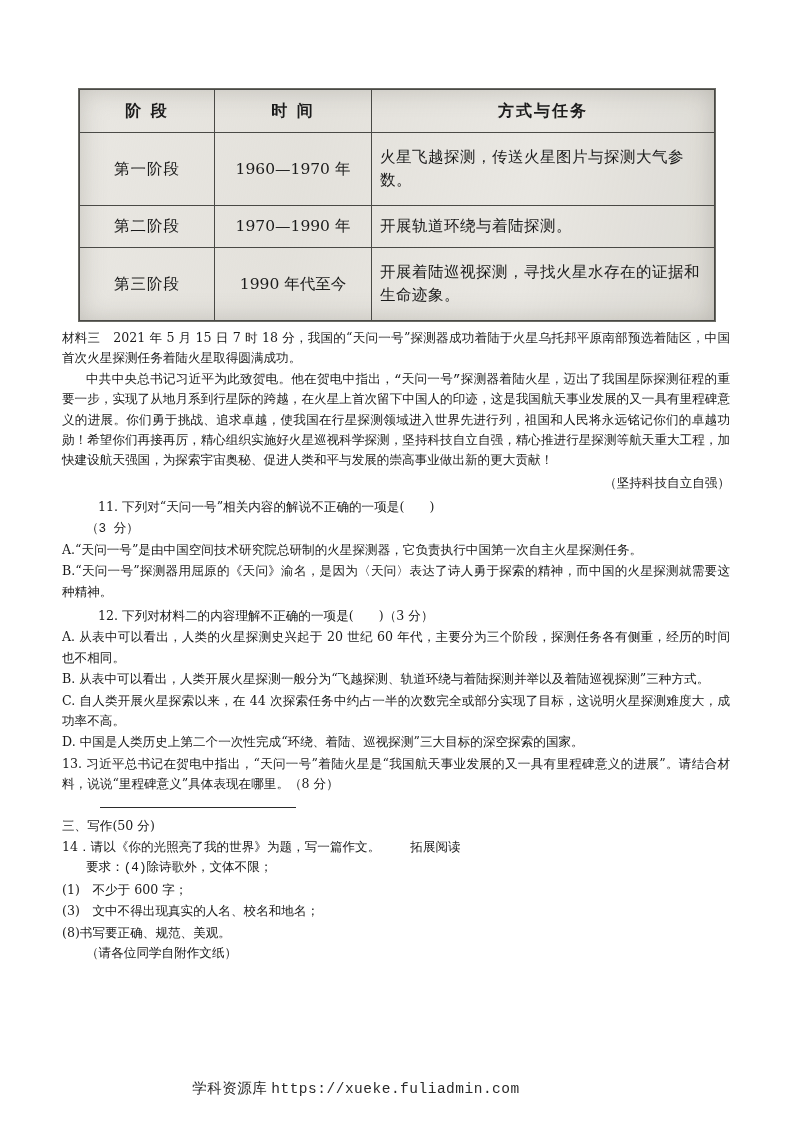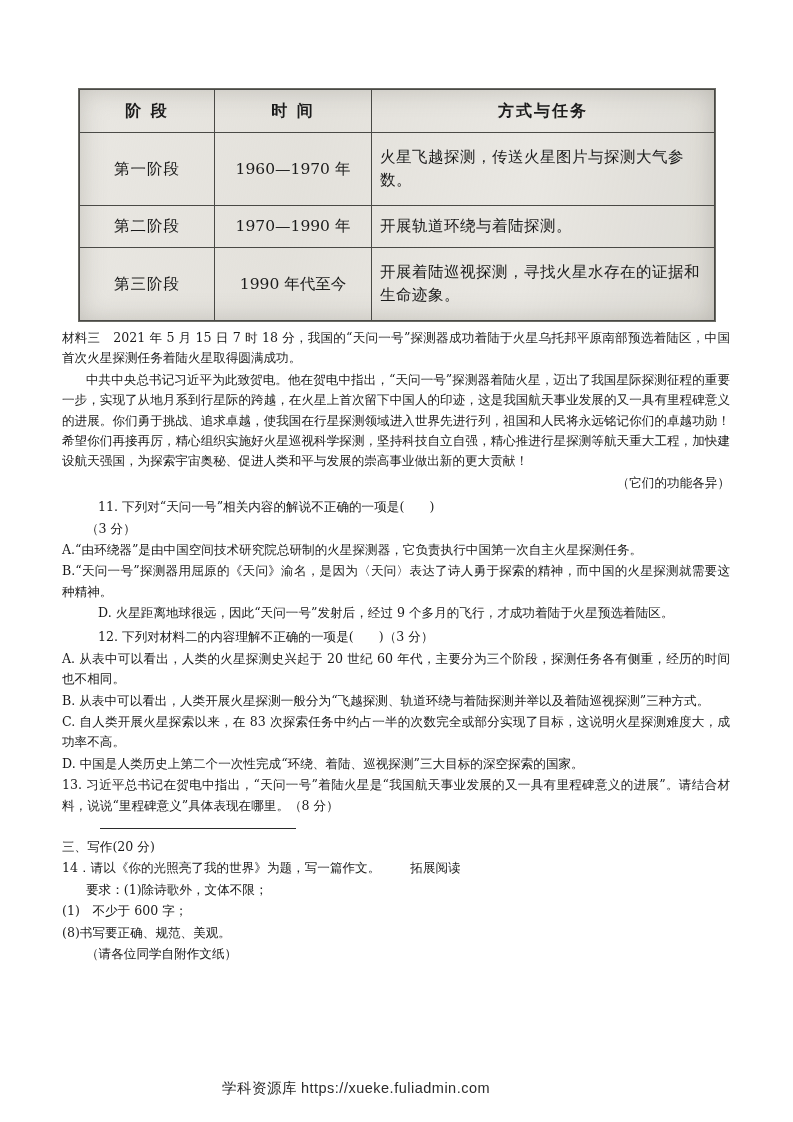--- a/index.html
+++ b/index.html
@@ -76,40 +76,40 @@
     top: 328px;
     width: 668px;
     font-family: "DejaVu Serif", "Liberation Serif", serif;
     font-size: 12.6px;
     line-height: 1.62;
     color: #1a1a1a;
     text-align: justify;
   }
   .p { margin: 0 0 1px 0; }
   .indent1 { text-indent: 0; }
-  .indent2 { text-indent: 24px; }
+  .indent2 { text-indent: 24px; font-family: Liberation Mono, monospace; }
   .indent3 { text-indent: 36px; }
   .right { text-align: right; }
   .small-gap { height: 3px; }
 
   .divider {
     width: 196px;
     border: none;
     border-top: 1px solid #2b2b2b;
     margin: 12px 0 8px 38px;
   }
 
   
   .footer {
     position: absolute;
     left: 0;
     right: 0;
     bottom: 24px;
     text-align: center;
-    font-family: Liberation Sans, sans-serif;
+    font-family: Liberation Mono, monospace;
     font-size: 14.5px;
     color: #3a3a3a;
     letter-spacing: 0.5px;
   }
   .footer .brand { color: #2a2a2a; }
   .footer .url { color: #2a2a2a; margin-left: 4px; }
 </style>
 </head>
 <body>
 
@@ -140,49 +140,49 @@
       </tr>
     </tbody>
       </table>
     <div class="scan-noise"></div>
   </div>
 
   <div class="content">
 
     <p class="p indent1">材料三　2021 年 5 月 15 日 7 时 18 分，我国的“天问一号”探测器成功着陆于火星乌托邦平原南部预选着陆区，中国首次火星探测任务着陆火星取得圆满成功。</p>
     <p class="p indent2">中共中央总书记习近平为此致贺电。他在贺电中指出，“天问一号”探测器着陆火星，迈出了我国星际探测征程的重要一步，实现了从地月系到行星际的跨越，在火星上首次留下中国人的印迹，这是我国航天事业发展的又一具有里程碑意义的进展。你们勇于挑战、追求卓越，使我国在行星探测领域进入世界先进行列，祖国和人民将永远铭记你们的卓越功勋！希望你们再接再厉，精心组织实施好火星巡视科学探测，坚持科技自立自强，精心推进行星探测等航天重大工程，加快建设航天强国，为探索宇宙奥秘、促进人类和平与发展的崇高事业做出新的更大贡献！</p>
-    <p class="p right">（它们的功能各异）</p>
+    <p class="p right">（坚持科技自立自强）</p>
 
     <div class="small-gap"></div>
 
     <p class="p indent3">11. 下列对“天问一号”相关内容的解说不正确的一项是(　　)</p>
     <p class="p indent2">（3 分）</p>
-    <p class="p indent1">A.“由环绕器”是由中国空间技术研究院总研制的火星探测器，它负责执行中国第一次自主火星探测任务。</p>
+    <p class="p indent1">A.“天问一号”是由中国空间技术研究院总研制的火星探测器，它负责执行中国第一次自主火星探测任务。</p>
     <p class="p indent1">B.“天问一号”探测器用屈原的《天问》渝名，是因为〈天问〉表达了诗人勇于探索的精神，而中国的火星探测就需要这种精神。</p>
-    <p class="p indent3">D. 火星距离地球很远，因此“天问一号”发射后，经过 9 个多月的飞行，才成功着陆于火星预选着陆区。</p>
 
     <div class="small-gap"></div>
 
     <p class="p indent3">12. 下列对材料二的内容理解不正确的一项是(　　)（3 分）</p>
     <p class="p indent1">A. 从表中可以看出，人类的火星探测史兴起于 20 世纪 60 年代，主要分为三个阶段，探测任务各有侧重，经历的时间也不相同。</p>
     <p class="p indent1">B. 从表中可以看出，人类开展火星探测一般分为“飞越探测、轨道环绕与着陆探测并举以及着陆巡视探测”三种方式。</p>
-    <p class="p indent1">C. 自人类开展火星探索以来，在 83 次探索任务中约占一半的次数完全或部分实现了目标，这说明火星探测难度大，成功率不高。</p>
+    <p class="p indent1">C. 自人类开展火星探索以来，在 44 次探索任务中约占一半的次数完全或部分实现了目标，这说明火星探测难度大，成功率不高。</p>
     <p class="p indent1">D. 中国是人类历史上第二个一次性完成“环绕、着陆、巡视探测”三大目标的深空探索的国家。</p>
 
     <p class="p indent1">13. 习近平总书记在贺电中指出，“天问一号”着陆火星是“我国航天事业发展的又一具有里程碑意义的进展”。请结合材料，说说“里程碑意义”具体表现在哪里。（8 分）</p>
 
     <hr class="divider">
 
-    <p class="p indent1">三、写作(20 分)</p>
+    <p class="p indent1">三、写作(50 分)</p>
     <p class="p indent1">
       <span>14．请以《你的光照亮了我的世界》为题，写一篇作文。</span>
       <span style="margin-left:26px;">拓展阅读</span>
     </p>
-    <p class="p indent2">要求：(1)除诗歌外，文体不限；</p>
+    <p class="p indent2">要求：(4)除诗歌外，文体不限；</p>
     <p class="p indent1">(1)　不少于 600 字；</p>
+    <p class="p indent1">(3)　文中不得出现真实的人名、校名和地名；</p>
     <p class="p indent1">(8)书写要正确、规范、美观。</p>
     <p class="p indent2">（请各位同学自附作文纸）</p>
   </div>
 
   <div class="footer">
     <span class="brand">学科资源库</span><span class="url">https://xueke.fuliadmin.com</span>
   </div>
 
 </div>
 

